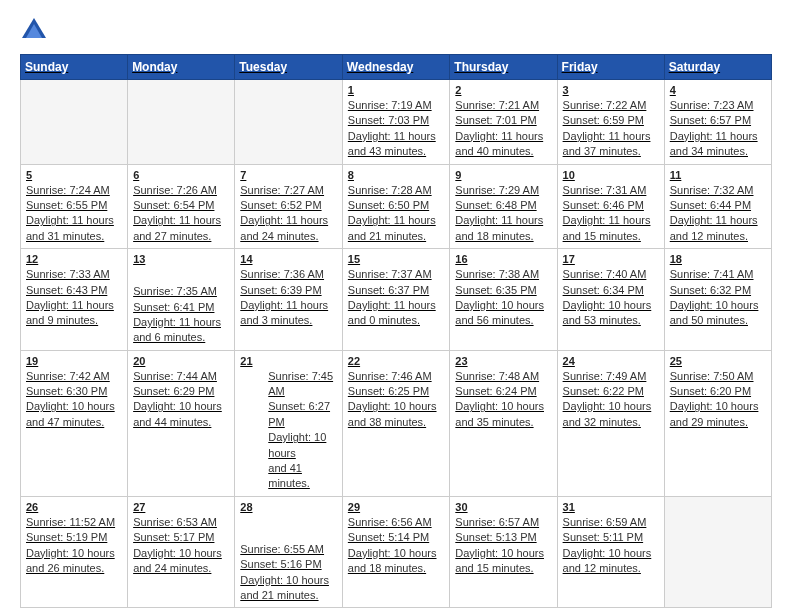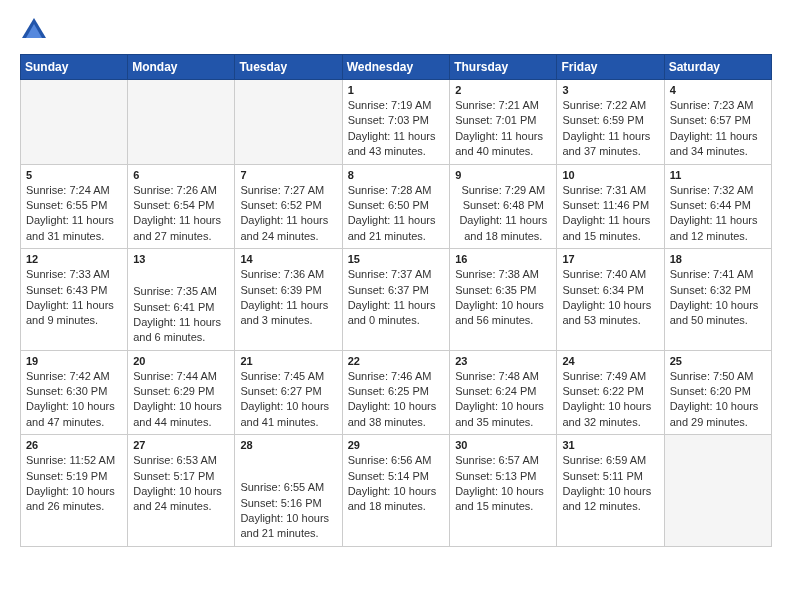--- a/index.html
+++ b/index.html
@@ -9,20 +9,21 @@
       width: 792px;
       height: 612px;
       overflow: hidden;
     }
     .page {
       width: 792px;
       height: 492px;
       padding: 16px 20px 12px 20px;
       display: flex;
       flex-direction: column;
+      text-decoration: underline;
     }
     .header {
       display: flex;
       justify-content: space-between;
       align-items: flex-start;
       margin-bottom: 10px;
     }
     .logo {
       display: flex;
       align-items: center;
@@ -192,29 +193,29 @@
           </td>
           <td>
             <div class="day-number">8</div>
             <div class="day-detail" style="white-space: pre-line;">Sunrise: 7:28 AM
 Sunset: 6:50 PM
 Daylight: 11 hours
 and 21 minutes.</div>
           </td>
           <td>
             <div class="day-number">9</div>
-            <div class="day-detail" style="white-space: pre-line; text-align: center;">Sunrise: 7:29 AM
+            <div class="day-detail" style="white-space: pre-line;">Sunrise: 7:29 AM
 Sunset: 6:48 PM
 Daylight: 11 hours
 and 18 minutes.</div>
           </td>
           <td>
             <div class="day-number">10</div>
             <div class="day-detail" style="white-space: pre-line;">Sunrise: 7:31 AM
-Sunset: 11:46 PM
+Sunset: 6:46 PM
 Daylight: 11 hours
 and 15 minutes.</div>
           </td>
           <td>
             <div class="day-number">11</div>
             <div class="day-detail" style="white-space: pre-line;">Sunrise: 7:32 AM
 Sunset: 6:44 PM
 Daylight: 11 hours
 and 12 minutes.</div>
           </td>
@@ -280,21 +281,21 @@
           </td>
           <td>
             <div class="day-number">20</div>
             <div class="day-detail" style="white-space: pre-line;">Sunrise: 7:44 AM
 Sunset: 6:29 PM
 Daylight: 10 hours
 and 44 minutes.</div>
           </td>
           <td>
             <div class="day-number">21</div>
-            <div class="day-detail" style="white-space: pre-line;">Sunrise: 7:45 AM
+            <div class="day-detail" style="white-space: pre-line; margin-left: 28px;">Sunrise: 7:45 AM
 Sunset: 6:27 PM
 Daylight: 10 hours
 and 41 minutes.</div>
           </td>
           <td>
             <div class="day-number">22</div>
             <div class="day-detail" style="white-space: pre-line;">Sunrise: 7:46 AM
 Sunset: 6:25 PM
 Daylight: 10 hours
 and 38 minutes.</div>

